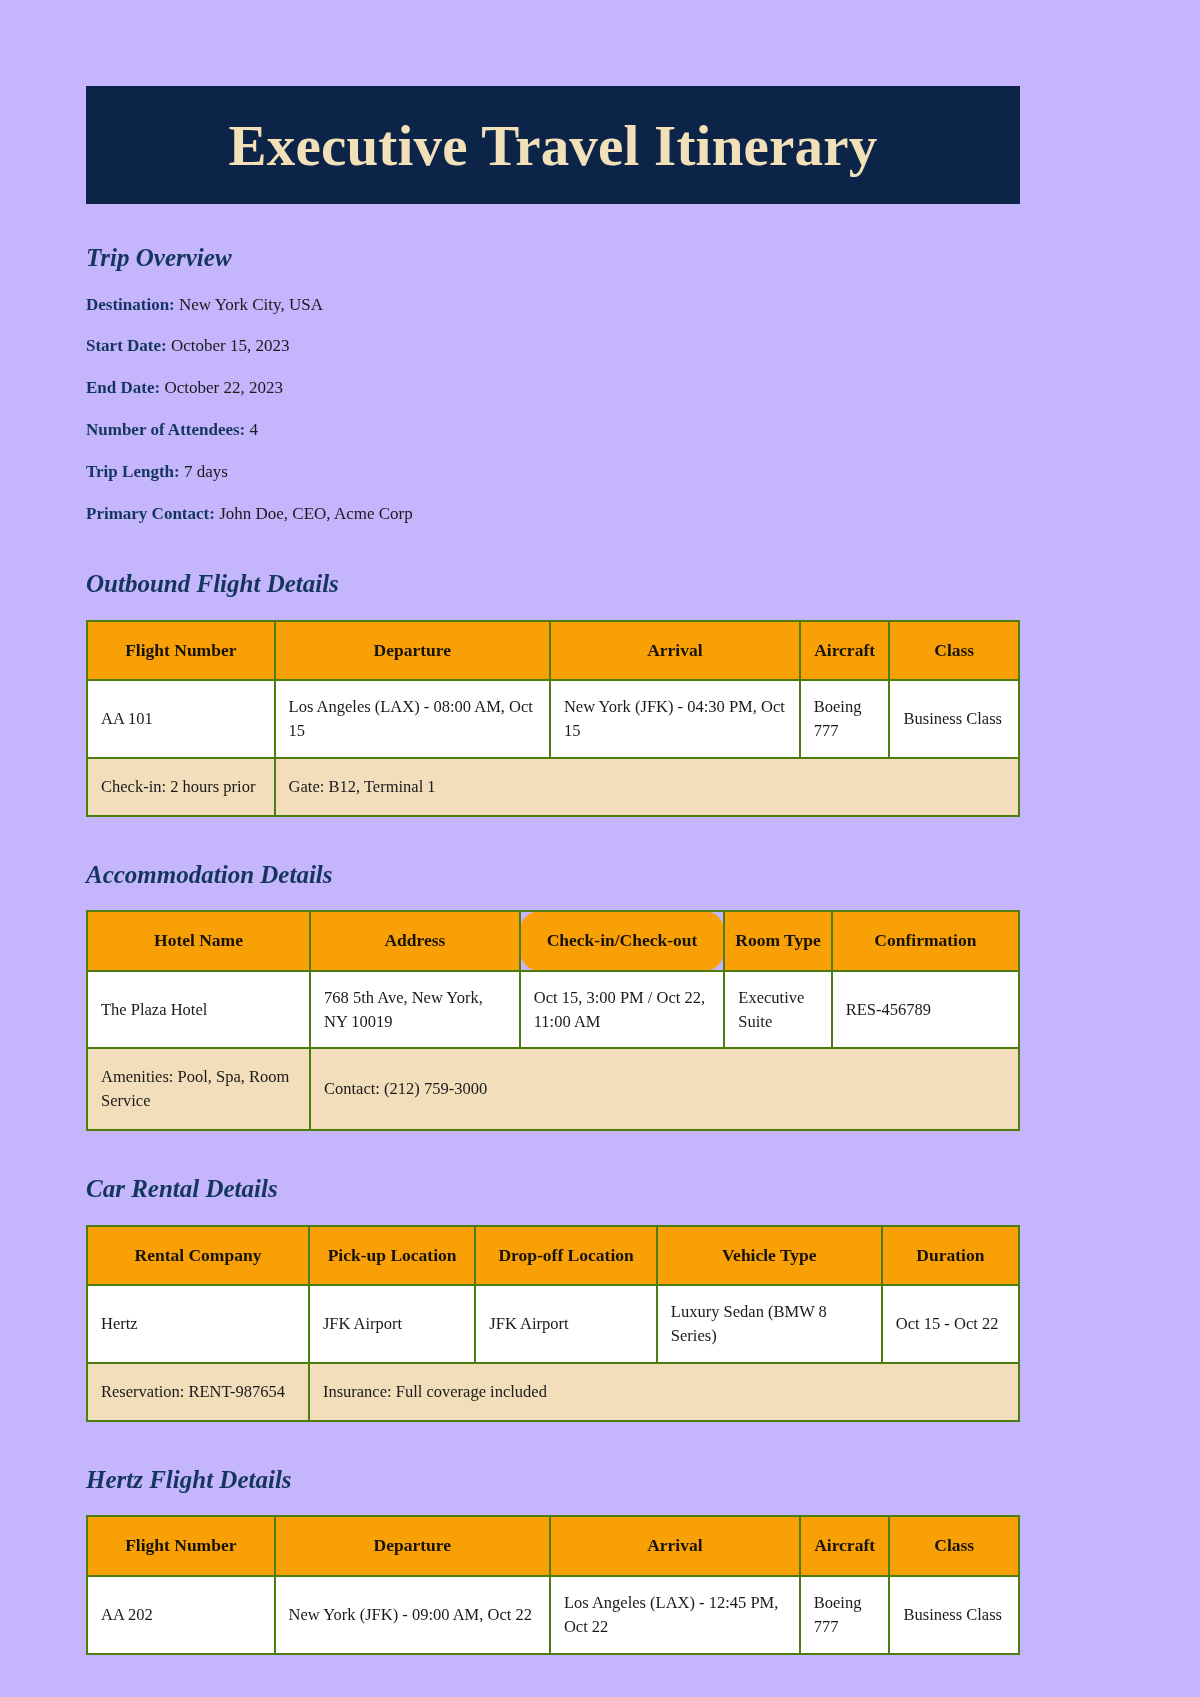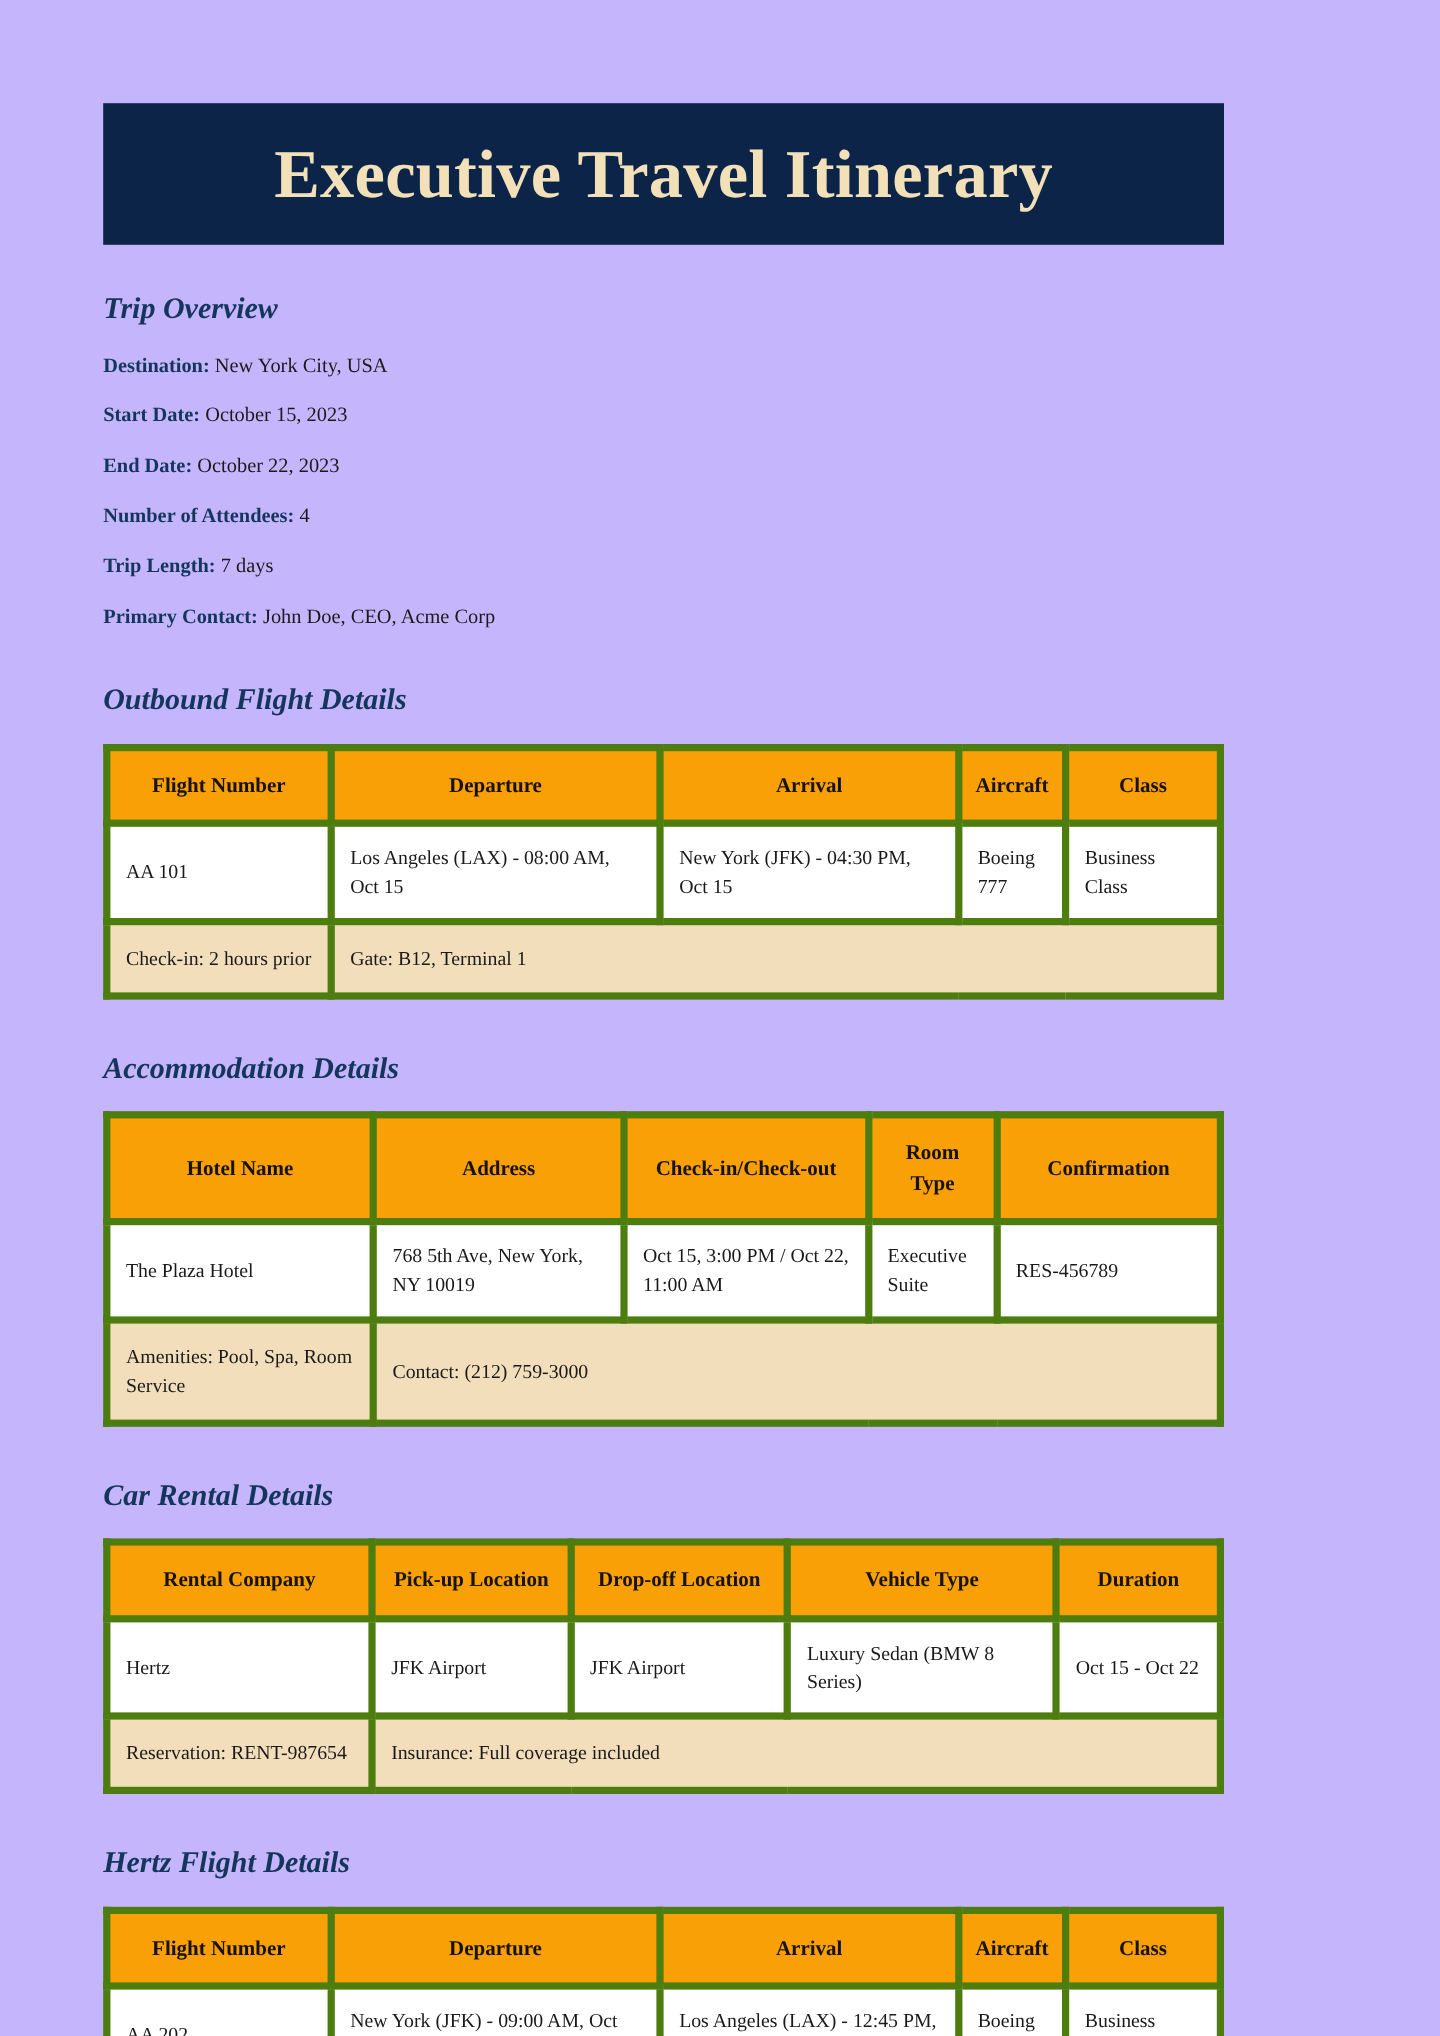--- a/index.html
+++ b/index.html
@@ -61,21 +61,21 @@
   .sec-gap { margin-top: 44px; }
 
   table.itin {
     width: 934px;
     border-collapse: collapse;
     table-layout: fixed;
     margin-bottom: 0;
   }
   table.itin th,
   table.itin td {
-    border: 6px solid #4d7c0f;
+    border: 2px solid #4d7c0f;
     vertical-align: middle;
     font-size: 16.5px;
     line-height: 1.45;
   }
   table.itin th {
     background: #f9a007;
     color: #171307;
     font-weight: bold;
     text-align: center;
     padding: 16px 8px;
@@ -91,21 +91,21 @@
     padding: 16px 13px;
   }
   .w-fn   { width: 184px; }
   .w-dep  { width: 270px; }
   .w-arr  { width: 245px; }
   .w-ac   { width: 88px; }
   .w-cls  { width: 127px; }
 
   .w-hotel { width: 218px; }
   .w-addr  { width: 205px; }
-  .w-cico  { width: 200px; }
+  .w-cico  { width: 200px; border-radius: 20px; }
   .w-room  { width: 105px; }
   .w-conf  { width: 183px; }
 
   .w-comp { width: 220px; }
   .w-pick { width: 165px; }
   .w-drop { width: 180px; }
   .w-veh  { width: 223px; }
   .w-dur  { width: 136px; }
 </style>
 </head>

